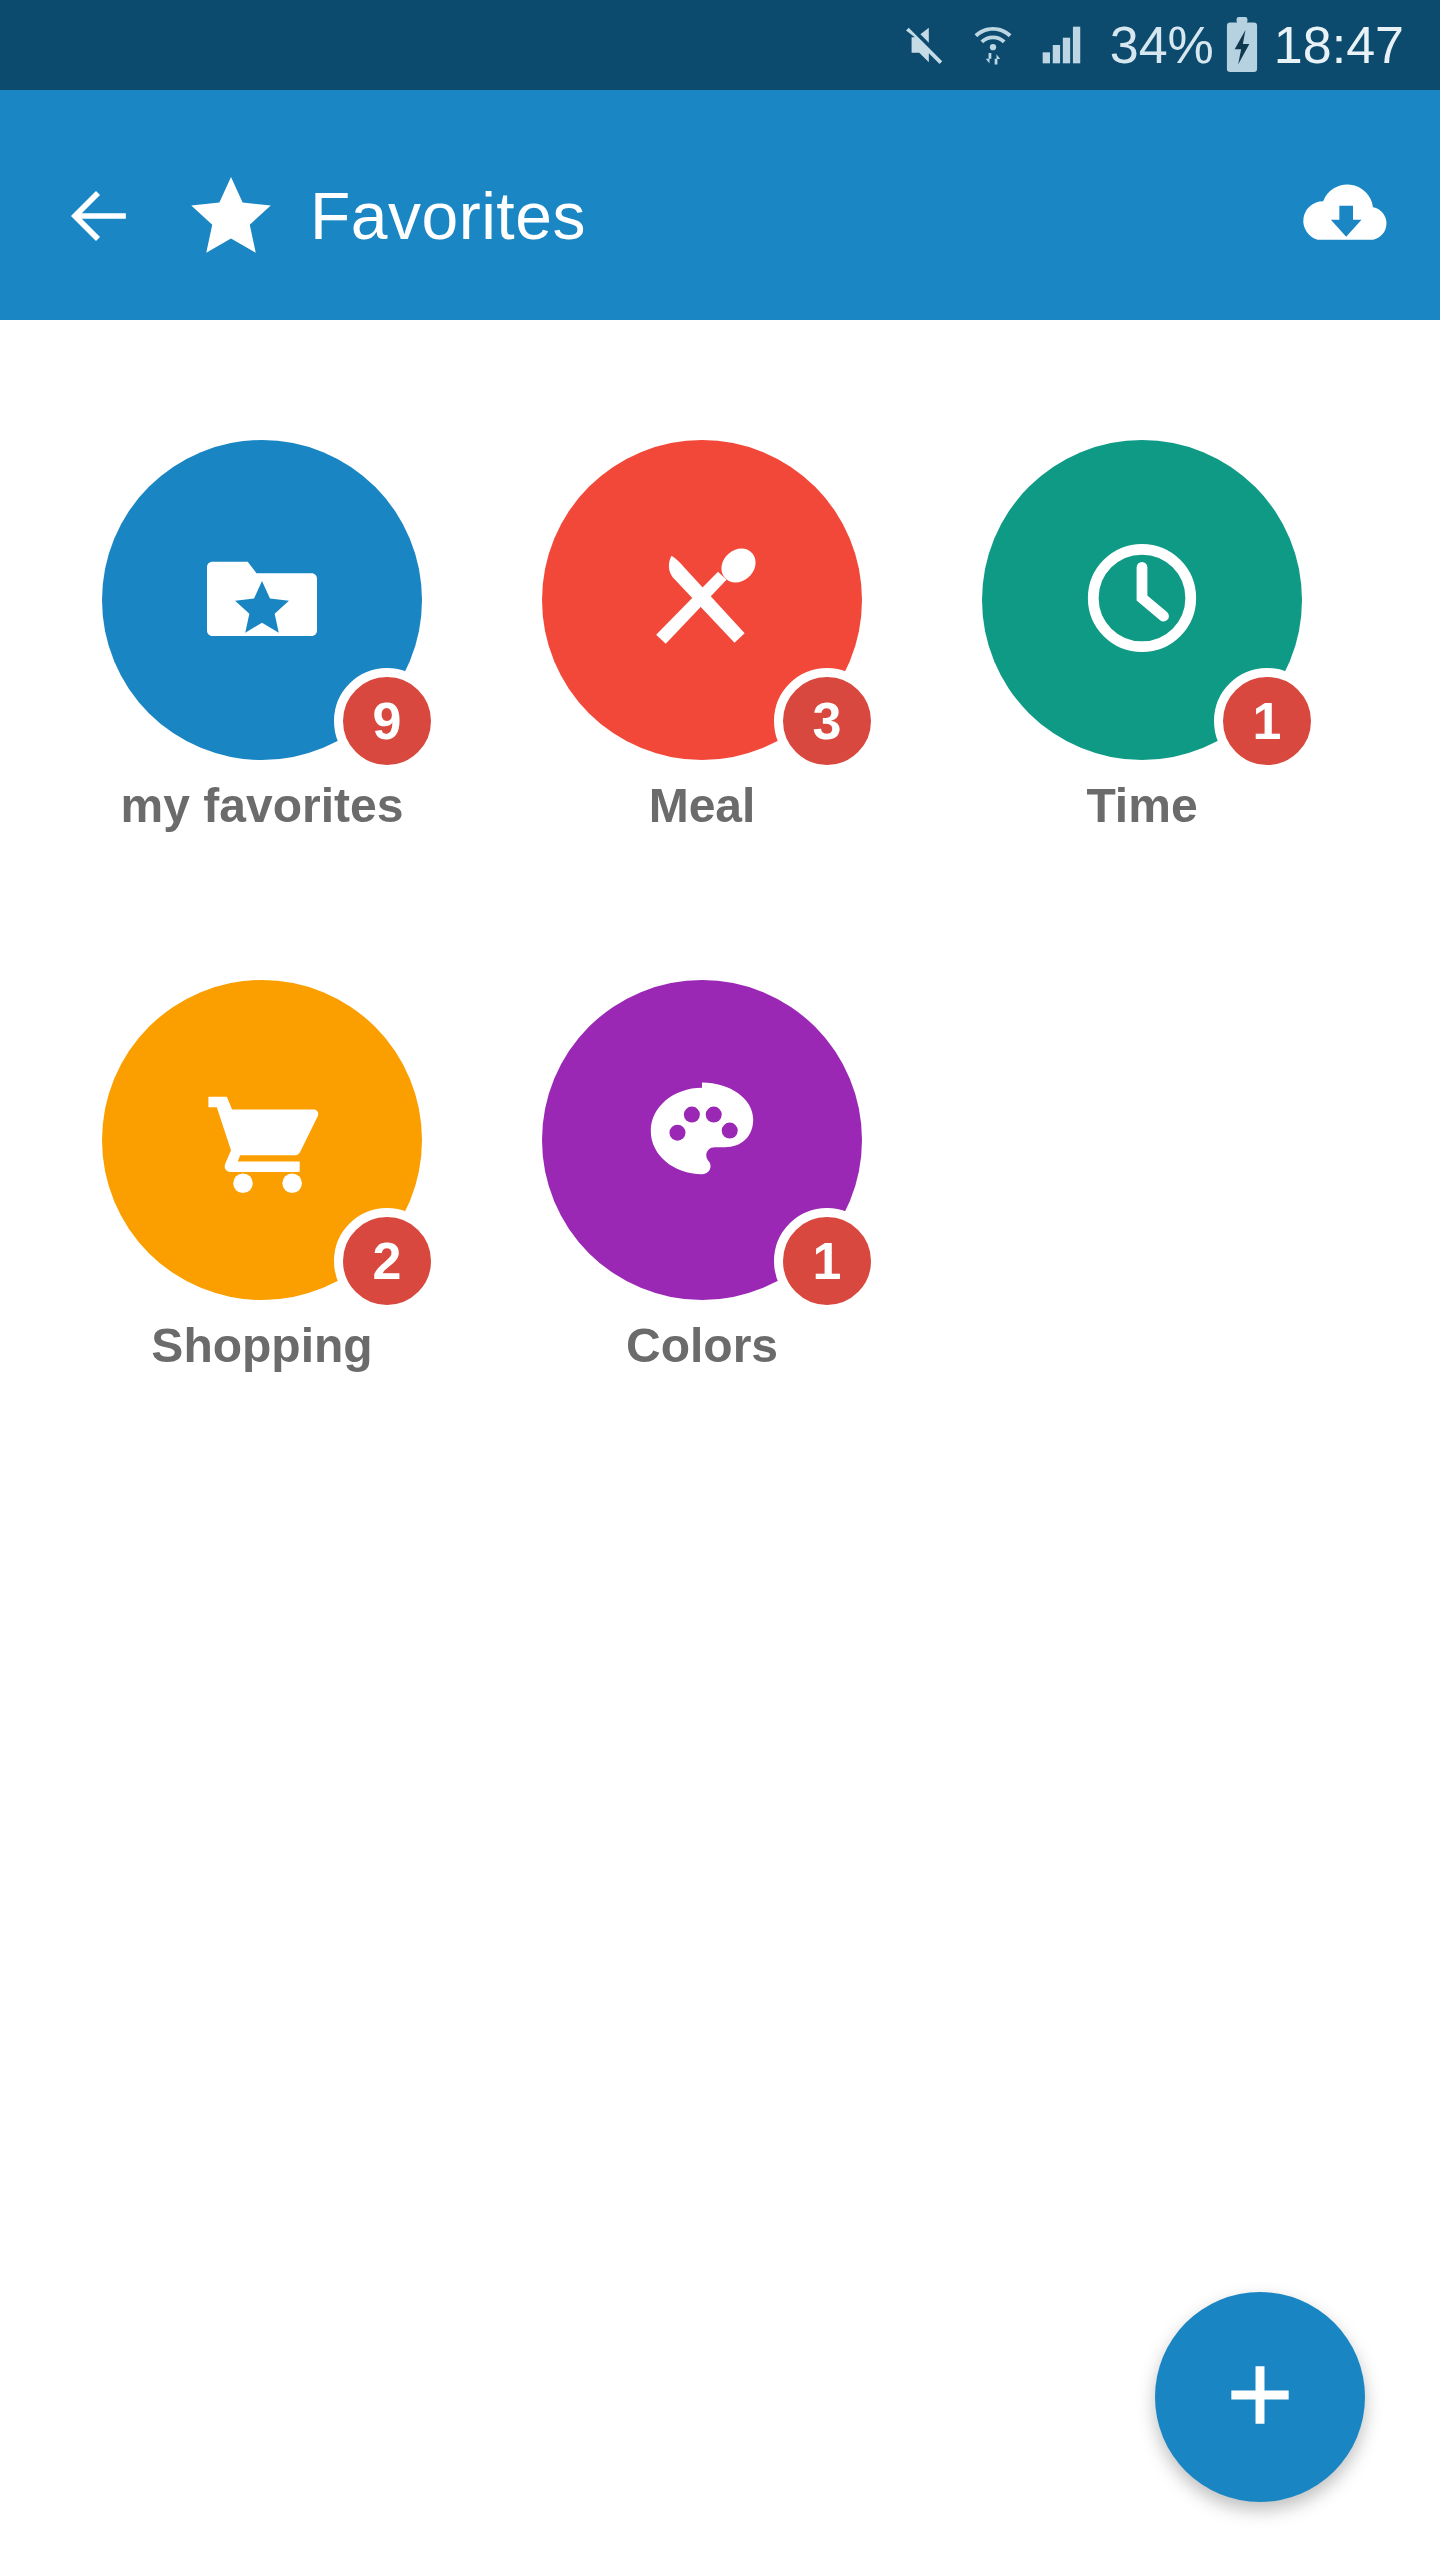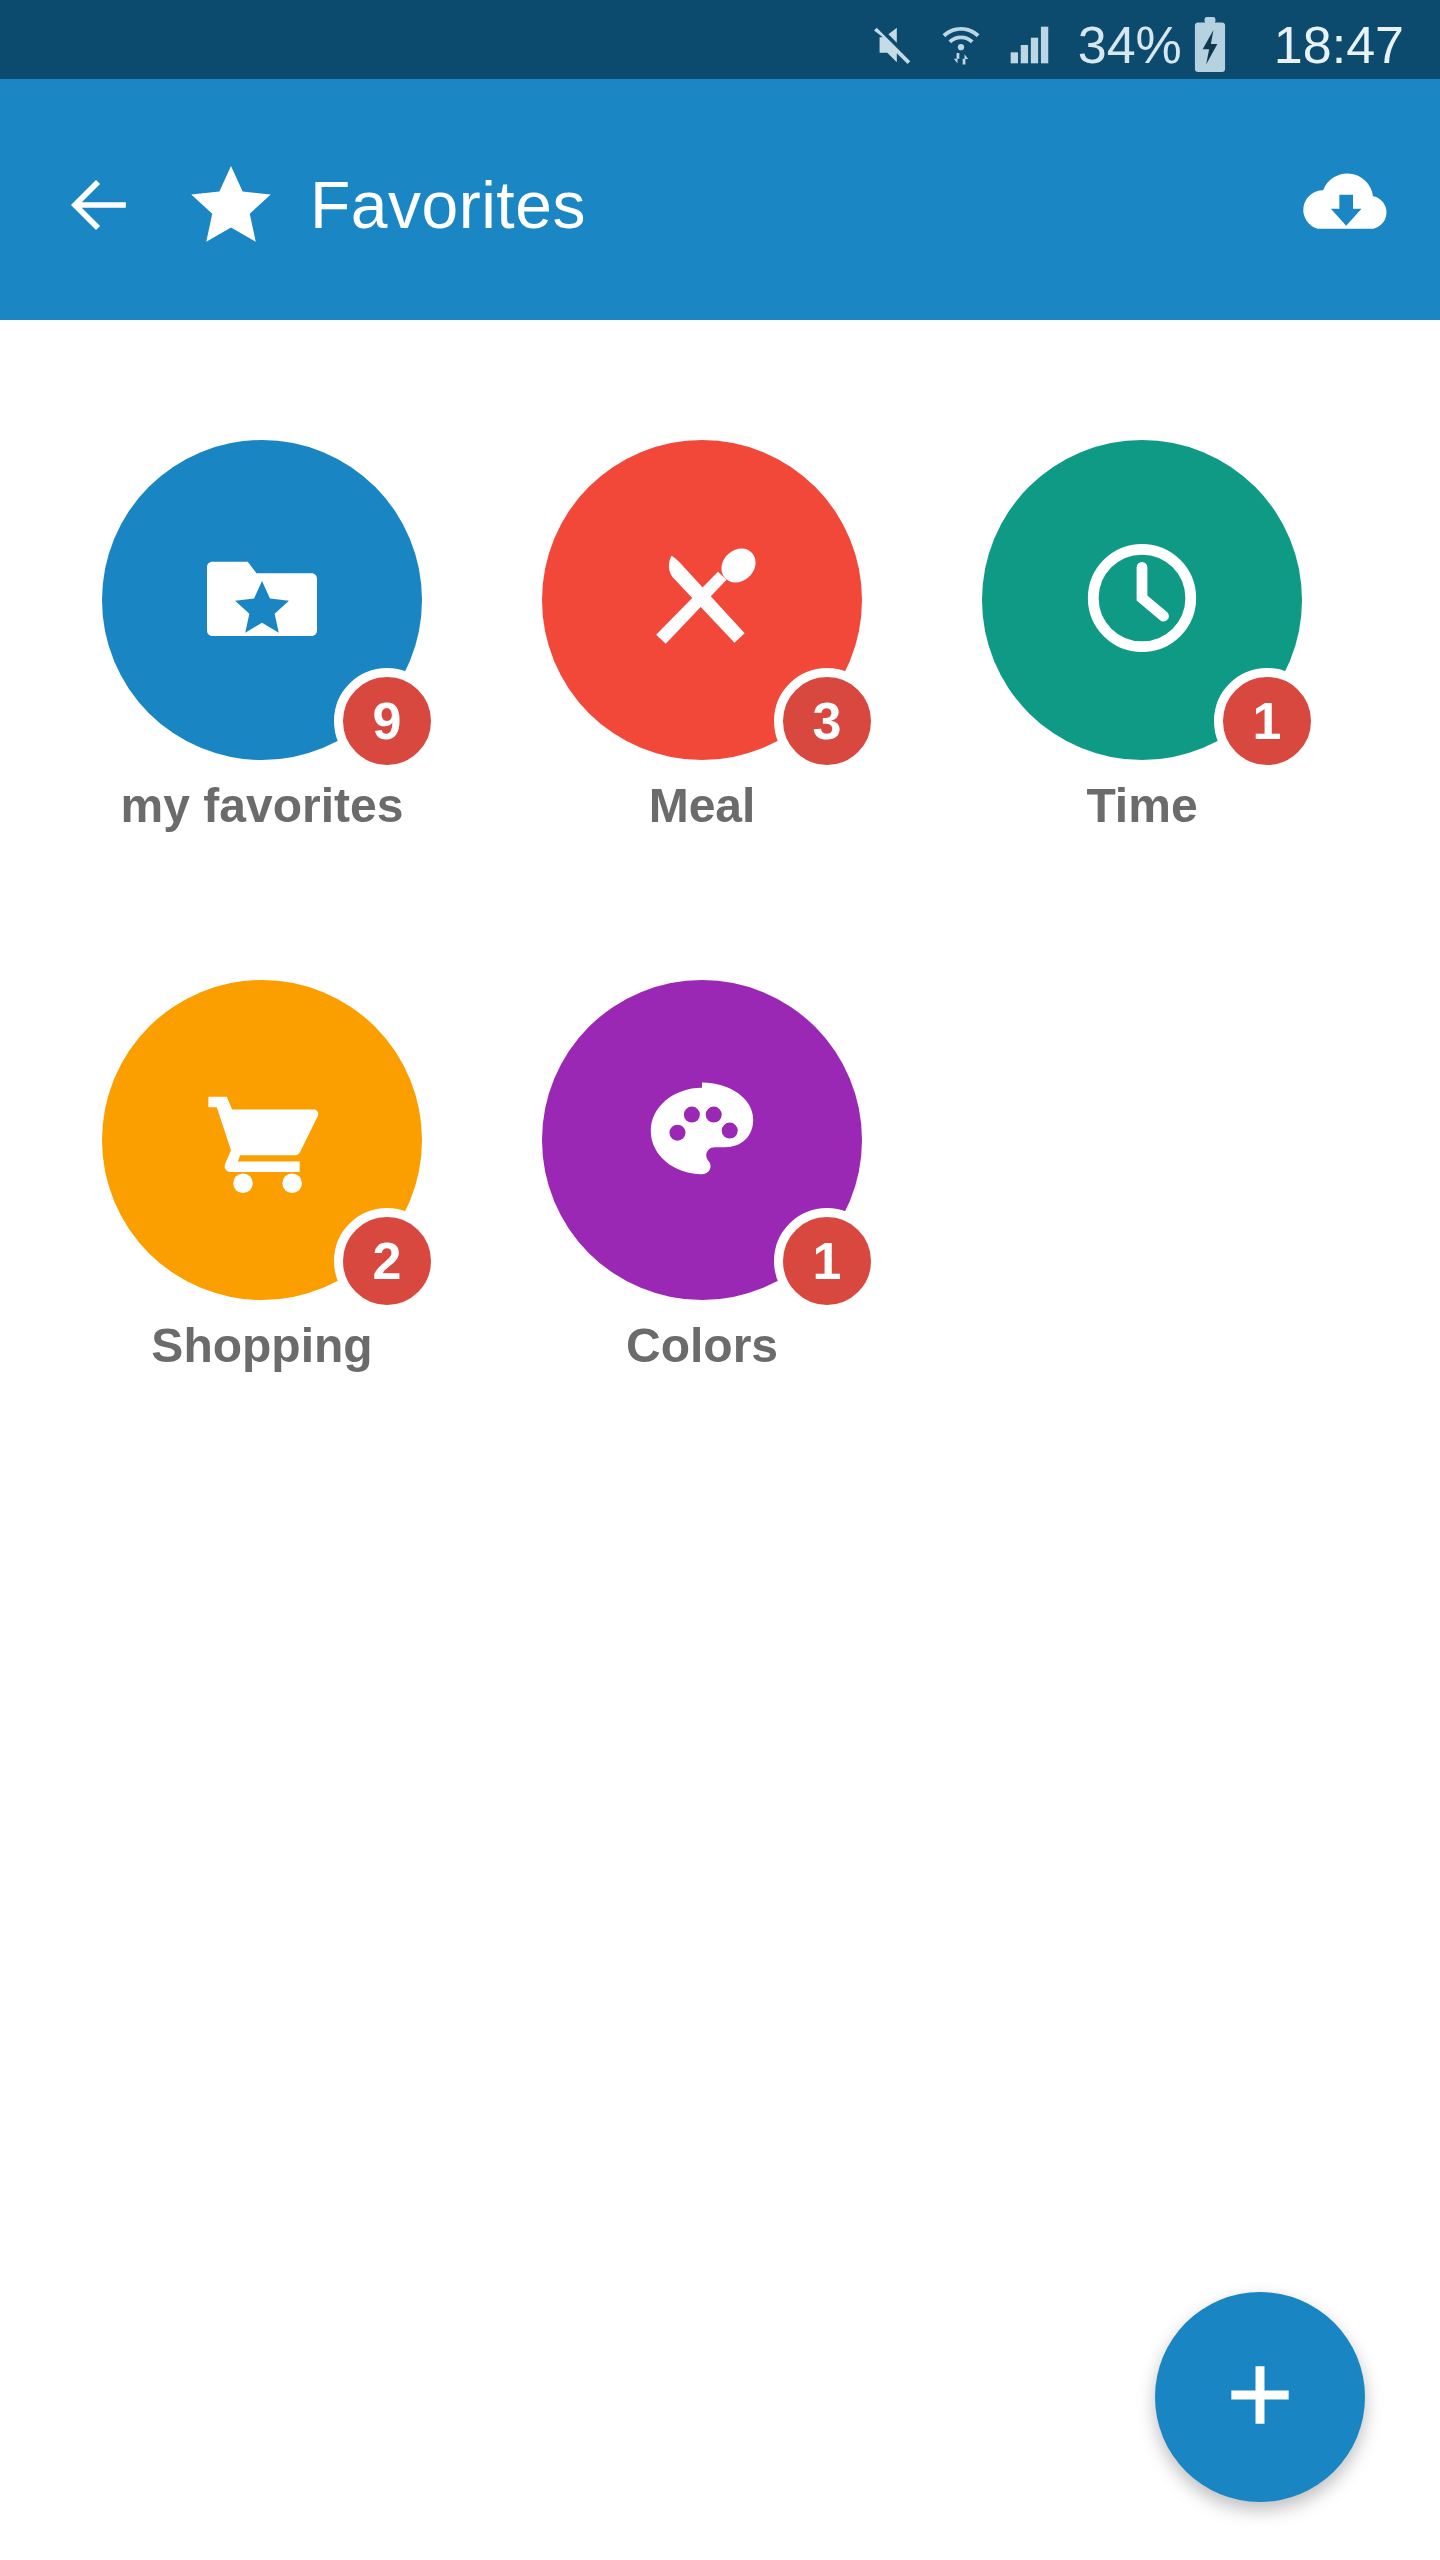--- a/index.html
+++ b/index.html
@@ -18,26 +18,26 @@
     display:flex; align-items:center; justify-content:flex-end;
     padding-right:36px;
   }
   .sb-icon{ display:flex; align-items:center; margin-left:22px; }
   #battery-pct{
     color:#d7e7ef; font-size:52px; font-weight:400;
     margin-left:26px; letter-spacing:0px;
   }
   #status-clock{
     color:#e8f2f7; font-size:52px; font-weight:400;
-    margin-left:46px; letter-spacing:0px;
+    margin-left:14px; letter-spacing:0px;
   }
 
   
   #app-bar{
-    position:absolute; top:79px; left:0;
+    position:absolute; top:90px; left:0;
     width:1440px; height:252px;
     background:#1a86c4;
     display:flex; align-items:center;
     padding:0 44px 0 60px;
   }
   #back-button{ width:78px; height:78px; display:flex; align-items:center; justify-content:center; }
   #appbar-star{ margin-left:48px; display:flex; align-items:center; }
   #app-title{
     color:#ffffff; font-size:66px; font-weight:400;
     margin-left:34px; letter-spacing:0.5px;

